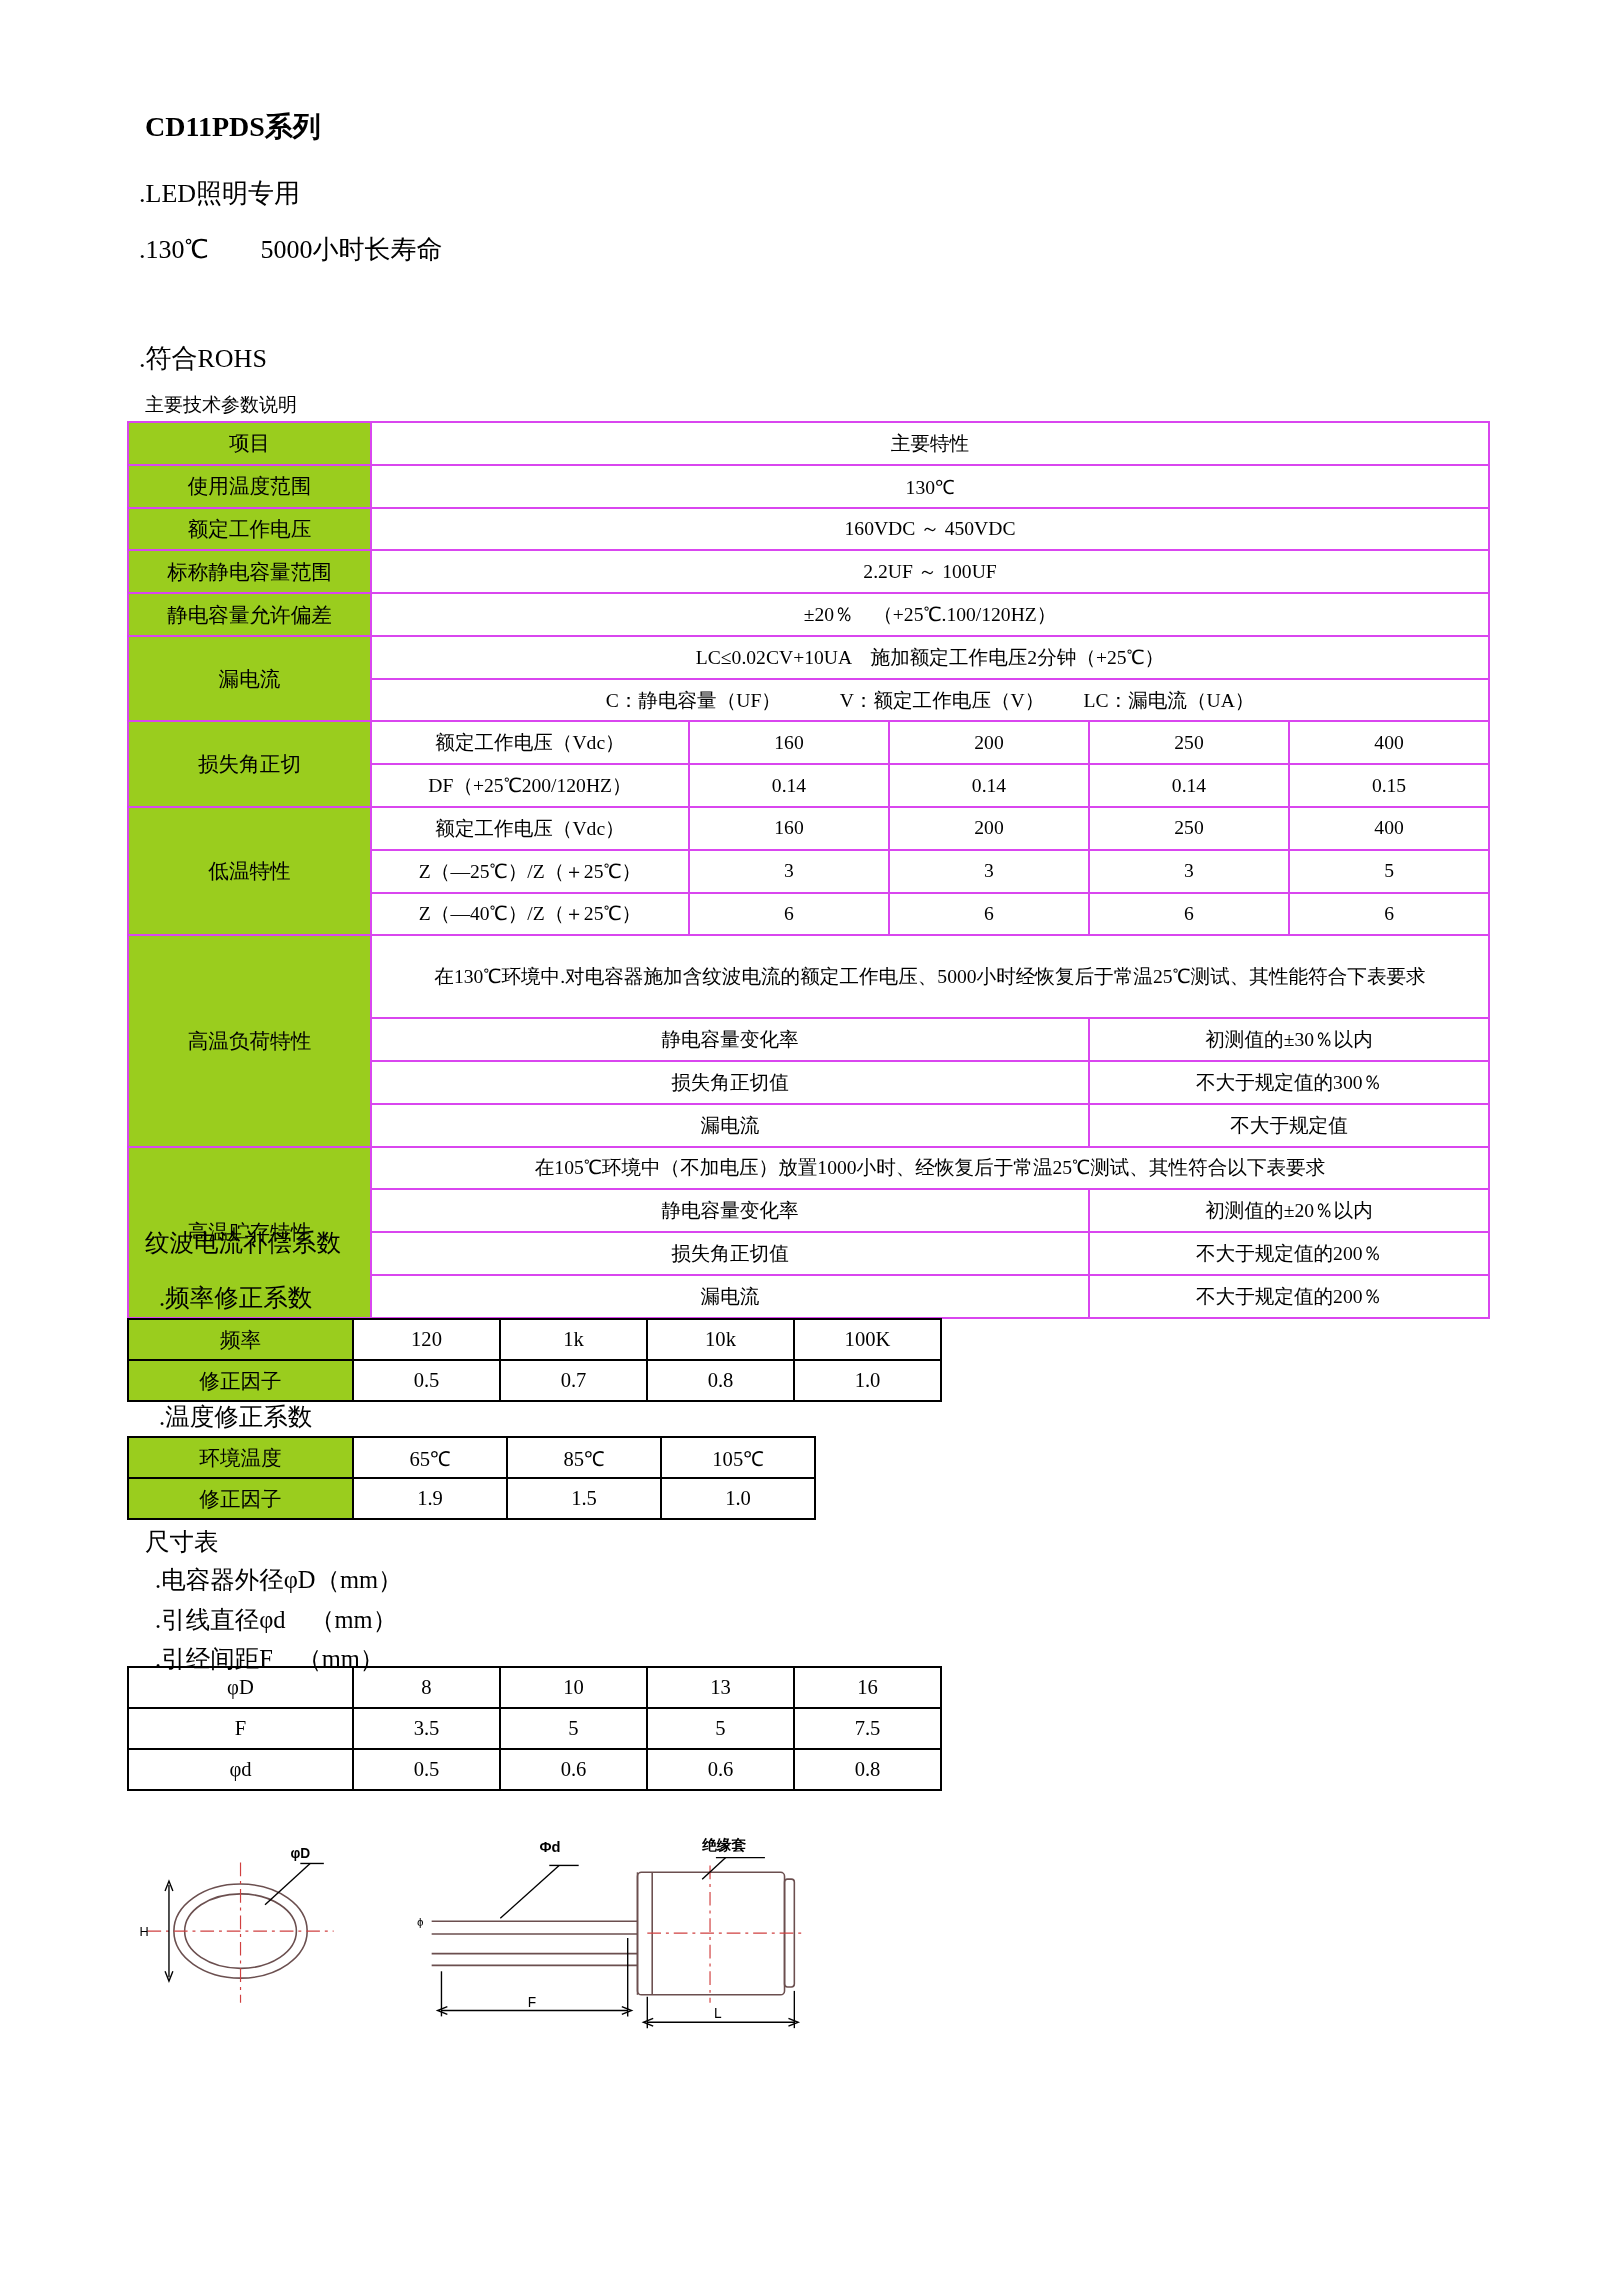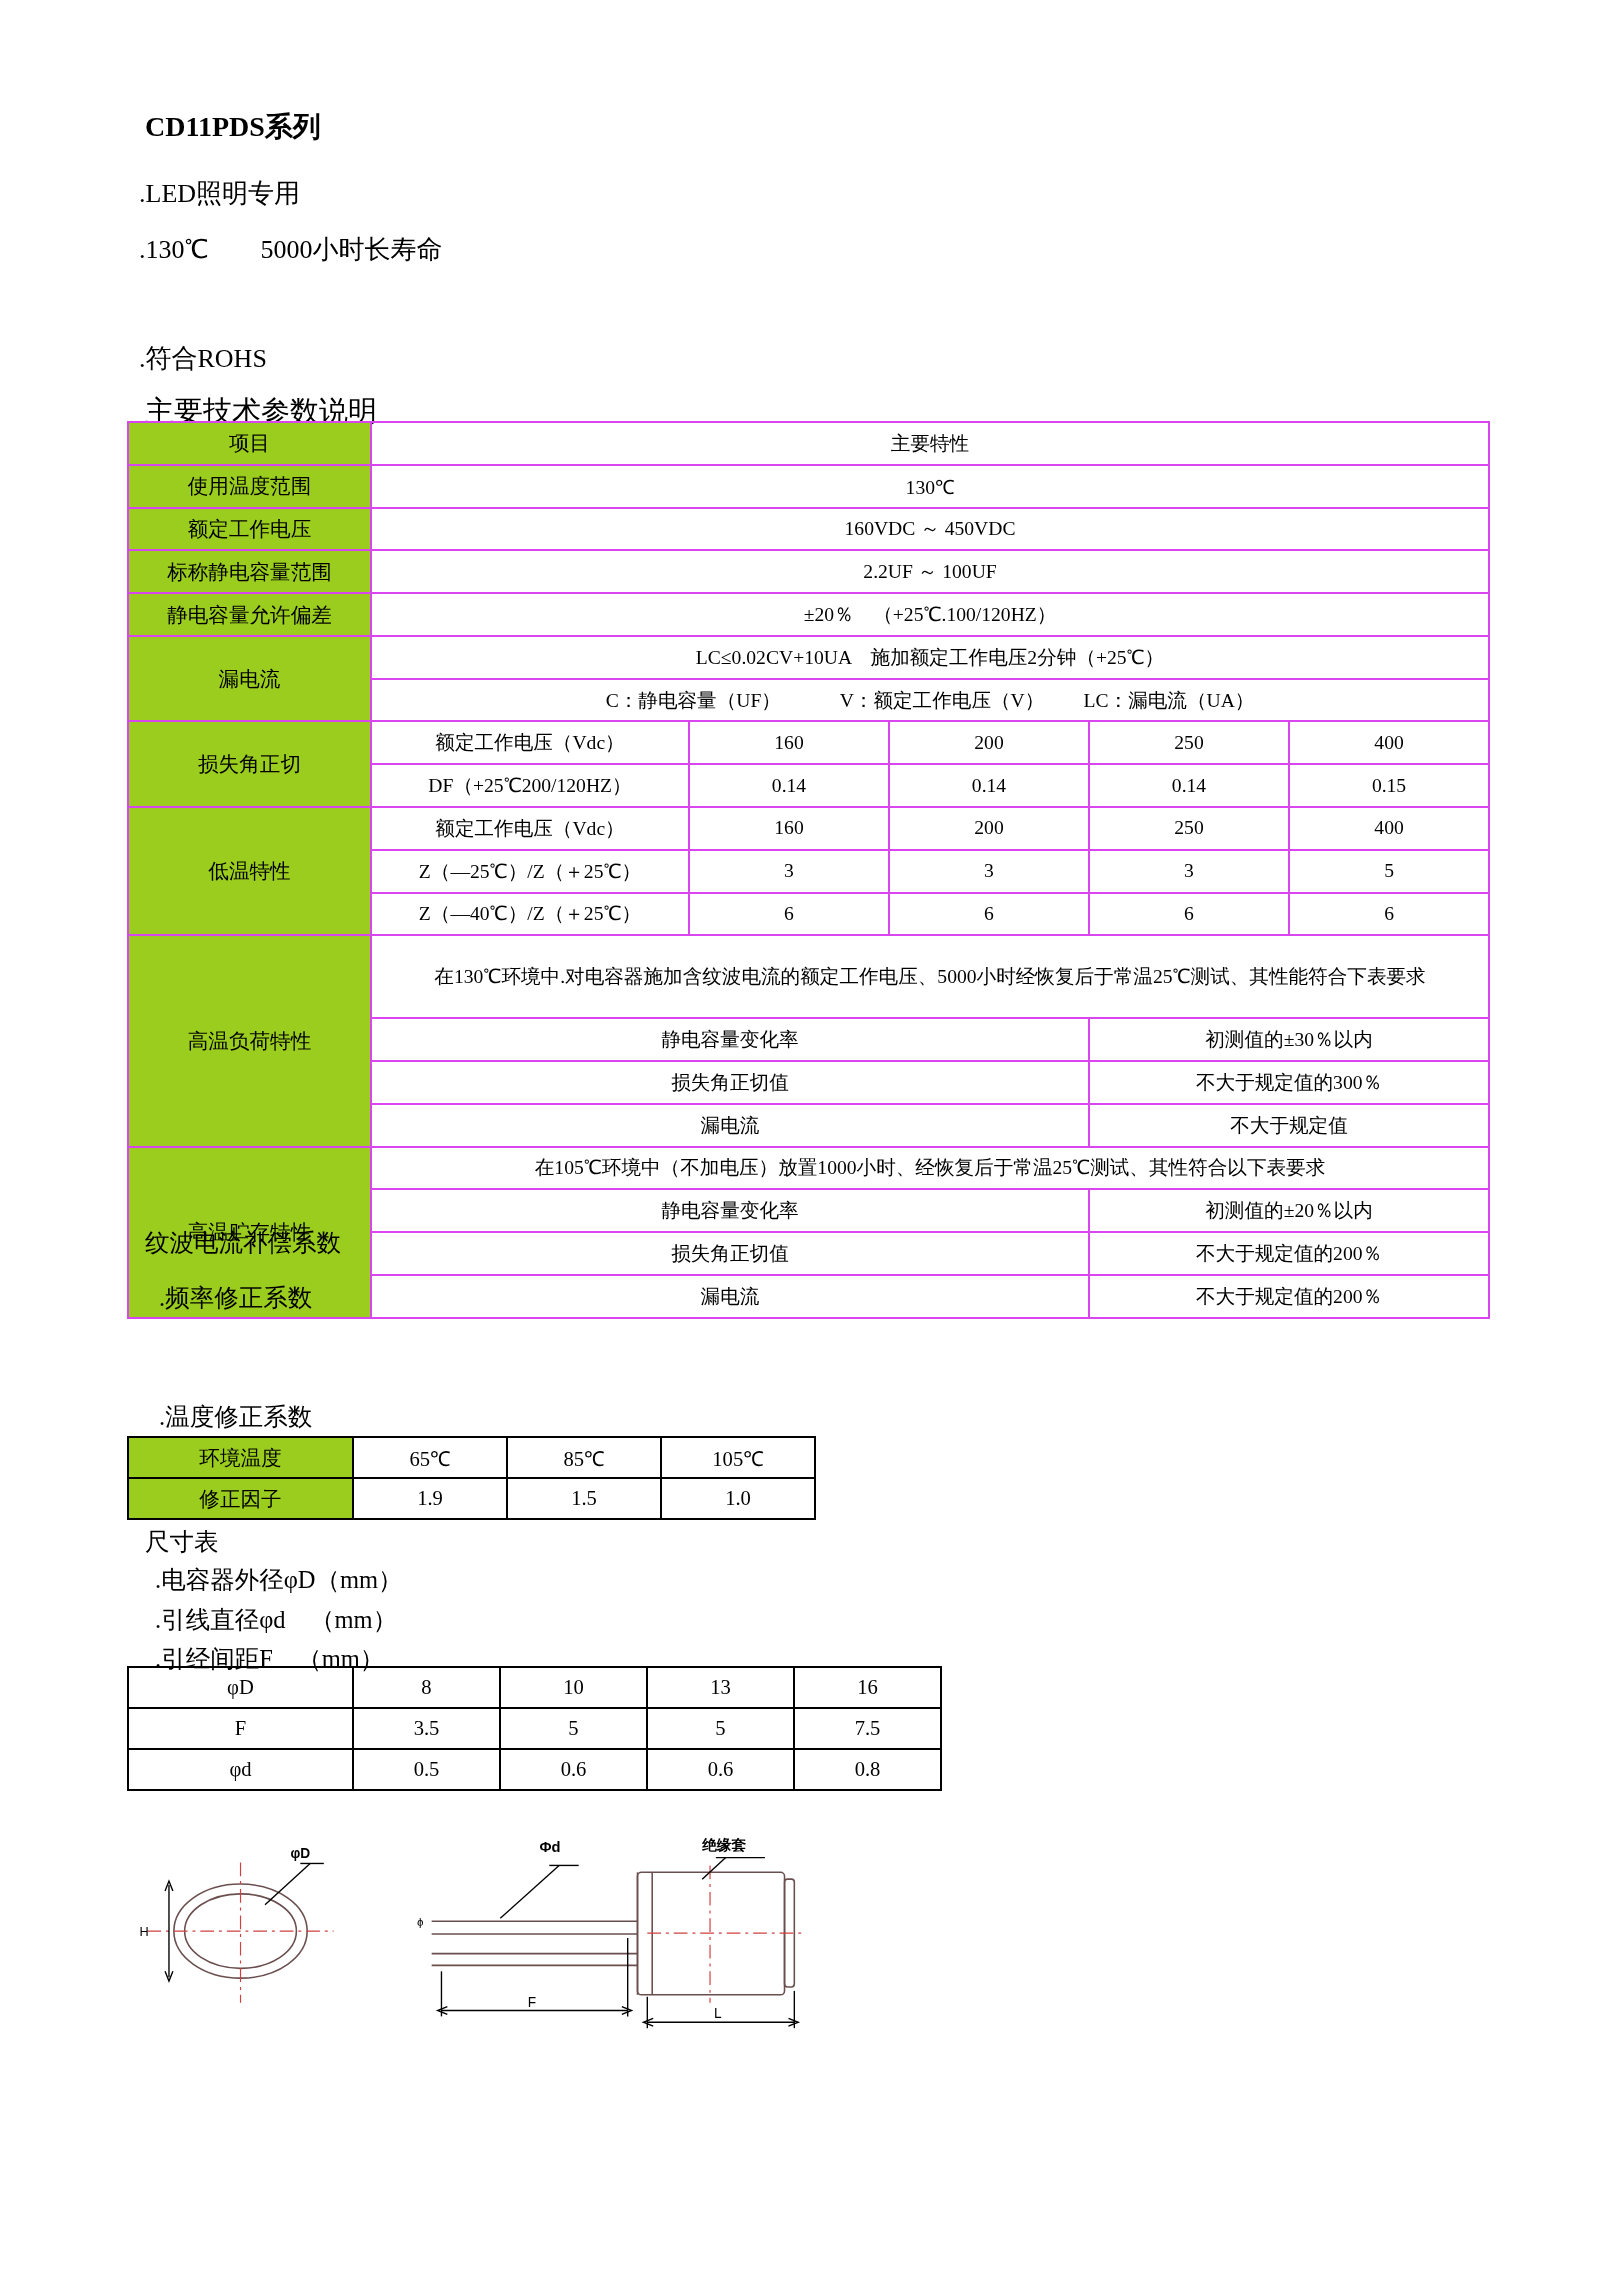--- a/index.html
+++ b/index.html
@@ -22,21 +22,21 @@
   .bullet-line {
     position:absolute; left:139px;
     font-size:26px; white-space:nowrap;
   }
   .b1 { top:176px; }
   .b2 { top:232px; }
   .b3 { top:286px; }
   .b4 { top:341px; }
   .subtitle {
     position:absolute; left:145px; top:392px;
-    font-size:29px; white-space:nowrap;
+    font-size:19px; white-space:nowrap;
   }
 
   
   table { border-collapse:collapse; }
   .spec-table {
     position:absolute; left:127px; top:421px;
     width:1360px;
     table-layout:fixed;
     font-size:19.6px;
   }
@@ -211,20 +211,45 @@
       <tr>
         <td colspan="3">漏电流</td>
         <td colspan="2">不大于规定值的200％</td>
       </tr>
     </tbody>
   </table>
 
   <div class="mini-caption" id="cap-ripple">纹波电流补偿系数</div>
   <div class="mini-caption" id="cap-freq">.频率修正系数</div>
 
+  <table class="mini-table" id="freq-table">
+    <colgroup>
+      <col style="width:225px">
+        <col style="width:147px">
+        <col style="width:147px">
+        <col style="width:147px">
+        <col style="width:147px">
+    </colgroup>
+    <tbody>
+      <tr>
+        <td class="lbl">频率</td>
+        <td>120</td>
+        <td>1k</td>
+        <td>10k</td>
+        <td>100K</td>
+      </tr>
+      <tr>
+        <td class="lbl">修正因子</td>
+        <td>0.5</td>
+        <td>0.7</td>
+        <td>0.8</td>
+        <td>1.0</td>
+      </tr>
+    </tbody>
+  </table>
 
   <div class="mini-caption" id="cap-temp">.温度修正系数</div>
 
   <table class="mini-table" id="temp-table">
     <colgroup>
       <col style="width:225px">
         <col style="width:154px">
         <col style="width:154px">
         <col style="width:154px">
     </colgroup>

